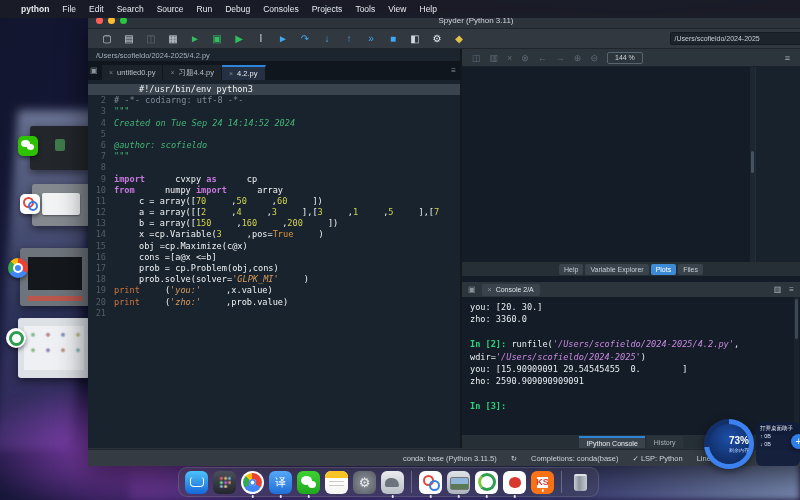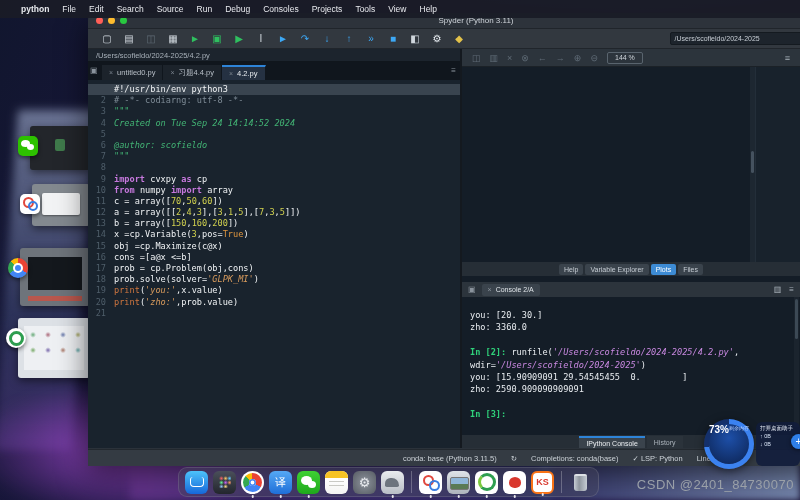--- a/index.html
+++ b/index.html
@@ -85,21 +85,21 @@
   .etab{height:15px;display:flex;align-items:center;gap:4px;padding:0 7px;font-size:7.5px;color:#b8bfc7;background:#1c232b;border-right:1px solid #10161d;}
   .etab .x{color:#79828c;font-size:7px;}
   .etab.active{background:#253142;border-top:2px solid #2e84d8;color:#e8ecf0;}
   .editor{position:absolute;left:0;top:67px;width:372px;height:368px;background:#19232d;font-family:"DejaVu Sans Mono",monospace;font-size:8.6px;line-height:11.2px;overflow:hidden;}
   .gutter{position:absolute;left:0;top:4px;width:22px;text-align:right;color:#4f5e6a;}
   .gutter div{height:11.2px;padding-right:4px;}
   .code{position:absolute;left:26px;top:4px;right:10px;white-space:pre;color:#f0f3f5;}
   .codeline{height:11.2px;position:relative;}
   .codeline.hl::before{content:"";position:absolute;left:-26px;right:-10px;top:0;height:11.2px;background:#39444f;z-index:0;}
   .codeline span{position:relative;z-index:1;}
-  .tk-n{color:#f0f3f5;} .tk-cm{color:#7e8b96;} .tk-doc{color:#42b374;font-style:italic;}
+  .tk-n{color:#f0f3f5;margin-left:25px;} .tk-cm{color:#7e8b96;} .tk-doc{color:#42b374;font-style:italic;}
   .tk-k{color:#c678dd;font-weight:bold;} .tk-num{color:#d3d34f;} .tk-str{color:#d79a5c;font-style:italic;}
   .tk-bi{color:#d0763f;} .tk-bool{color:#e0963f;}
   .escroll{position:absolute;right:1px;top:68px;width:6px;height:366px;background:#151d26;}
   .escroll .thumb{position:absolute;left:1px;top:2px;width:4px;height:46px;background:#3c4955;border-radius:2px;}
 
   
   .vsplit{position:absolute;left:372px;top:36px;width:2px;height:399px;background:#14191f;}
 
   
   .ptoolbar{position:absolute;left:374px;top:36px;width:338px;height:18px;background:#2c343c;border-bottom:1px solid #1b2127;display:flex;align-items:center;gap:9px;padding:0 10px;color:#5e6a75;font-size:9px;}
@@ -112,36 +112,36 @@
   .ptabs{position:absolute;left:374px;top:249px;width:338px;height:14px;background:#262e36;display:flex;align-items:center;justify-content:center;gap:2px;}
   .ptab{height:11px;padding:0 5px;font-size:7px;color:#c6cdd4;background:#3a434c;border-radius:2px;display:flex;align-items:center;}
   .ptab.active{background:#3d8bd4;color:#fff;}
 
   
   .cpane{position:absolute;left:374px;top:263px;width:338px;height:172px;background:#141d27;}
   .ctabbar{position:absolute;left:0;top:6px;width:100%;height:15px;background:#2c343c;display:flex;align-items:center;padding:0 6px;gap:6px;}
   .ctab{height:12px;background:#3a434c;border-radius:2px;color:#dfe4e8;font-size:7px;display:flex;align-items:center;gap:4px;padding:0 6px;}
   .ctab .x{color:#8a939c;}
   .cicons{margin-left:auto;display:flex;gap:8px;color:#aab3bb;font-size:8px;}
-  .cbody{position:absolute;left:0;top:21px;width:100%;height:138px;font-family:"DejaVu Sans Mono",monospace;font-size:8.6px;line-height:12.4px;padding:12px 8px;white-space:pre;overflow:hidden;}
+  .cbody{position:absolute;left:0;top:21px;width:100%;height:138px;font-family:"DejaVu Sans Mono",monospace;font-size:8.6px;line-height:12.4px;padding:4px 8px;white-space:pre;overflow:hidden;}
   .tk-o{color:#e9edf1;} .tk-p{color:#2fd07a;font-weight:bold;} .tk-ps{color:#c888e0;font-style:italic;}
   .cbtabs{position:absolute;left:0;bottom:0;width:100%;height:13px;background:#262e36;display:flex;align-items:flex-end;justify-content:center;gap:2px;}
   .cbtab{height:12px;padding:0 7px;font-size:7px;color:#aab2ba;background:#2b333b;display:flex;align-items:center;}
   .cbtab.active{background:#3a434c;border-top:2px solid #2e84d8;color:#eceff2;}
   .cscroll{position:absolute;right:1px;top:21px;width:5px;height:130px;background:#1b242e;}
   .cscroll i{position:absolute;left:1px;top:2px;width:3px;height:40px;background:#3c4955;border-radius:2px;}
 
   
   .statusbar{position:absolute;left:0;bottom:0;width:100%;height:17px;background:#343b43;border-top:1px solid #22282e;display:flex;align-items:center;gap:14px;padding-left:315px;color:#ccd2d8;font-size:7.5px;white-space:nowrap;}
   .statusbar .chk{color:#cfd6dc;}
 
   
   .widget{position:absolute;left:704px;top:418px;width:96px;height:52px;z-index:60;display:flex;align-items:center;}
   .wcircle{width:50px;height:50px;border-radius:50%;background:conic-gradient(#3b82f0 0 73%,#14306b 73% 100%);display:flex;align-items:center;justify-content:center;box-shadow:0 2px 8px rgba(0,0,0,.5);}
-  .wcircle .in{width:40px;height:40px;border-radius:50%;background:radial-gradient(circle at 50% 35%,#1d4fa8,#0d2althea 60%,#0c2250);background:radial-gradient(circle at 50% 35%,#1d4fa8,#0c2250);display:flex;flex-direction:row;align-items:flex-start;justify-content:center;color:#fff;}
+  .wcircle .in{width:40px;height:40px;border-radius:50%;background:radial-gradient(circle at 50% 35%,#1d4fa8,#0d2althea 60%,#0c2250);background:radial-gradient(circle at 50% 35%,#1d4fa8,#0c2250);display:flex;flex-direction:column;align-items:flex-end;justify-content:center;color:#fff;}
   .wcircle .pct{font-size:10px;font-weight:bold;}
   .wcircle .lbl{font-size:5px;color:#b9d2ff;margin-top:1px;}
   .wpanel{flex:1;height:44px;margin-left:2px;background:rgba(16,28,60,.85);border-radius:6px;padding:3px 4px;color:#e8eef8;position:relative;}
   .wpanel .t{font-size:5.5px;white-space:nowrap;}
   .wpanel .row{font-size:5.5px;color:#d7e2f4;line-height:8px;white-space:nowrap;}
   .wplus{position:absolute;right:-6px;top:12px;width:15px;height:15px;border-radius:50%;background:#2f7fe8;color:#fff;font-size:10px;display:flex;align-items:center;justify-content:center;box-shadow:0 1px 4px rgba(0,0,0,.5);}
 
   
   .dock{position:absolute;left:178px;bottom:3px;height:30px;background:rgba(70,72,95,.45);border:1px solid rgba(255,255,255,.12);border-radius:9px;display:flex;align-items:center;gap:5px;padding:0 6px;z-index:40;}
   .dicon{width:23px;height:23px;border-radius:6px;position:relative;display:flex;align-items:center;justify-content:center;font-size:10px;color:#fff;}
@@ -169,21 +169,21 @@
   .d-elephant::after{content:"";position:absolute;left:4px;top:7px;width:14px;height:9px;background:#6d747e;border-radius:6px 8px 2px 2px;}
   .d-circles{background:#fff;}
   .d-circles::before{content:"";position:absolute;left:4px;top:4px;width:7px;height:7px;border:2px solid #e0483e;border-radius:50%;}
   .d-circles::after{content:"";position:absolute;left:10px;top:9px;width:7px;height:7px;border:2px solid #3a7de0;border-radius:50%;}
   .d-preview{background:linear-gradient(180deg,#dfe3e8,#aeb4bc);}
   .d-preview::after{content:"";position:absolute;left:3px;top:6px;width:17px;height:11px;background:linear-gradient(180deg,#8fb6d9 55%,#5a7a55 55%);border-radius:2px;border:1px solid #777;}
   .d-green-ring{background:#fff;}
   .d-green-ring::after{content:"";width:12px;height:12px;border:3.2px solid #2e9e4f;border-radius:50%;border-left-color:#7cc93e;}
   .d-red-apple{background:#fff;}
   .d-red-apple::after{content:"";width:12px;height:11px;background:#d9382e;border-radius:50% 50% 46% 46%;}
-  .d-kuaishou{background:#fff;color:#d9382e;font-weight:bold;font-size:9px;border:2px solid #f97316;}
+  .d-kuaishou{background:#fff;color:#d9382e;font-weight:bold;font-size:9px;border:6px solid #f97316;}
   .d-trash{background:transparent;}
   .d-trash::after{content:"";width:13px;height:15px;background:linear-gradient(90deg,#c6ccd4,#8f969f 40%,#c6ccd4);border-radius:2px 2px 3px 3px;border-top:2px solid #dde1e6;}
 
   .watermark{position:absolute;right:6px;bottom:8px;color:#9aa0a8;font-size:13px;z-index:45;letter-spacing:.5px;}
 </style>
 </head>
 <body>
 
 <div class="desk">
   <div class="wp"></div>
@@ -420,14 +420,13 @@
         <i class="rdot"></i>
       </span>
       <span class="dicon d-red-apple">
         <i class="rdot"></i>
       </span>
       <span class="dicon d-kuaishou">KS<i class="rdot"></i></span>
       <span class="d-divider"></span>
       <span class="dicon d-trash"></span>
     </div>
 
-  <div class="watermark">CSDN @2401_84730070</div>
 </div>
 
 </body></html>

